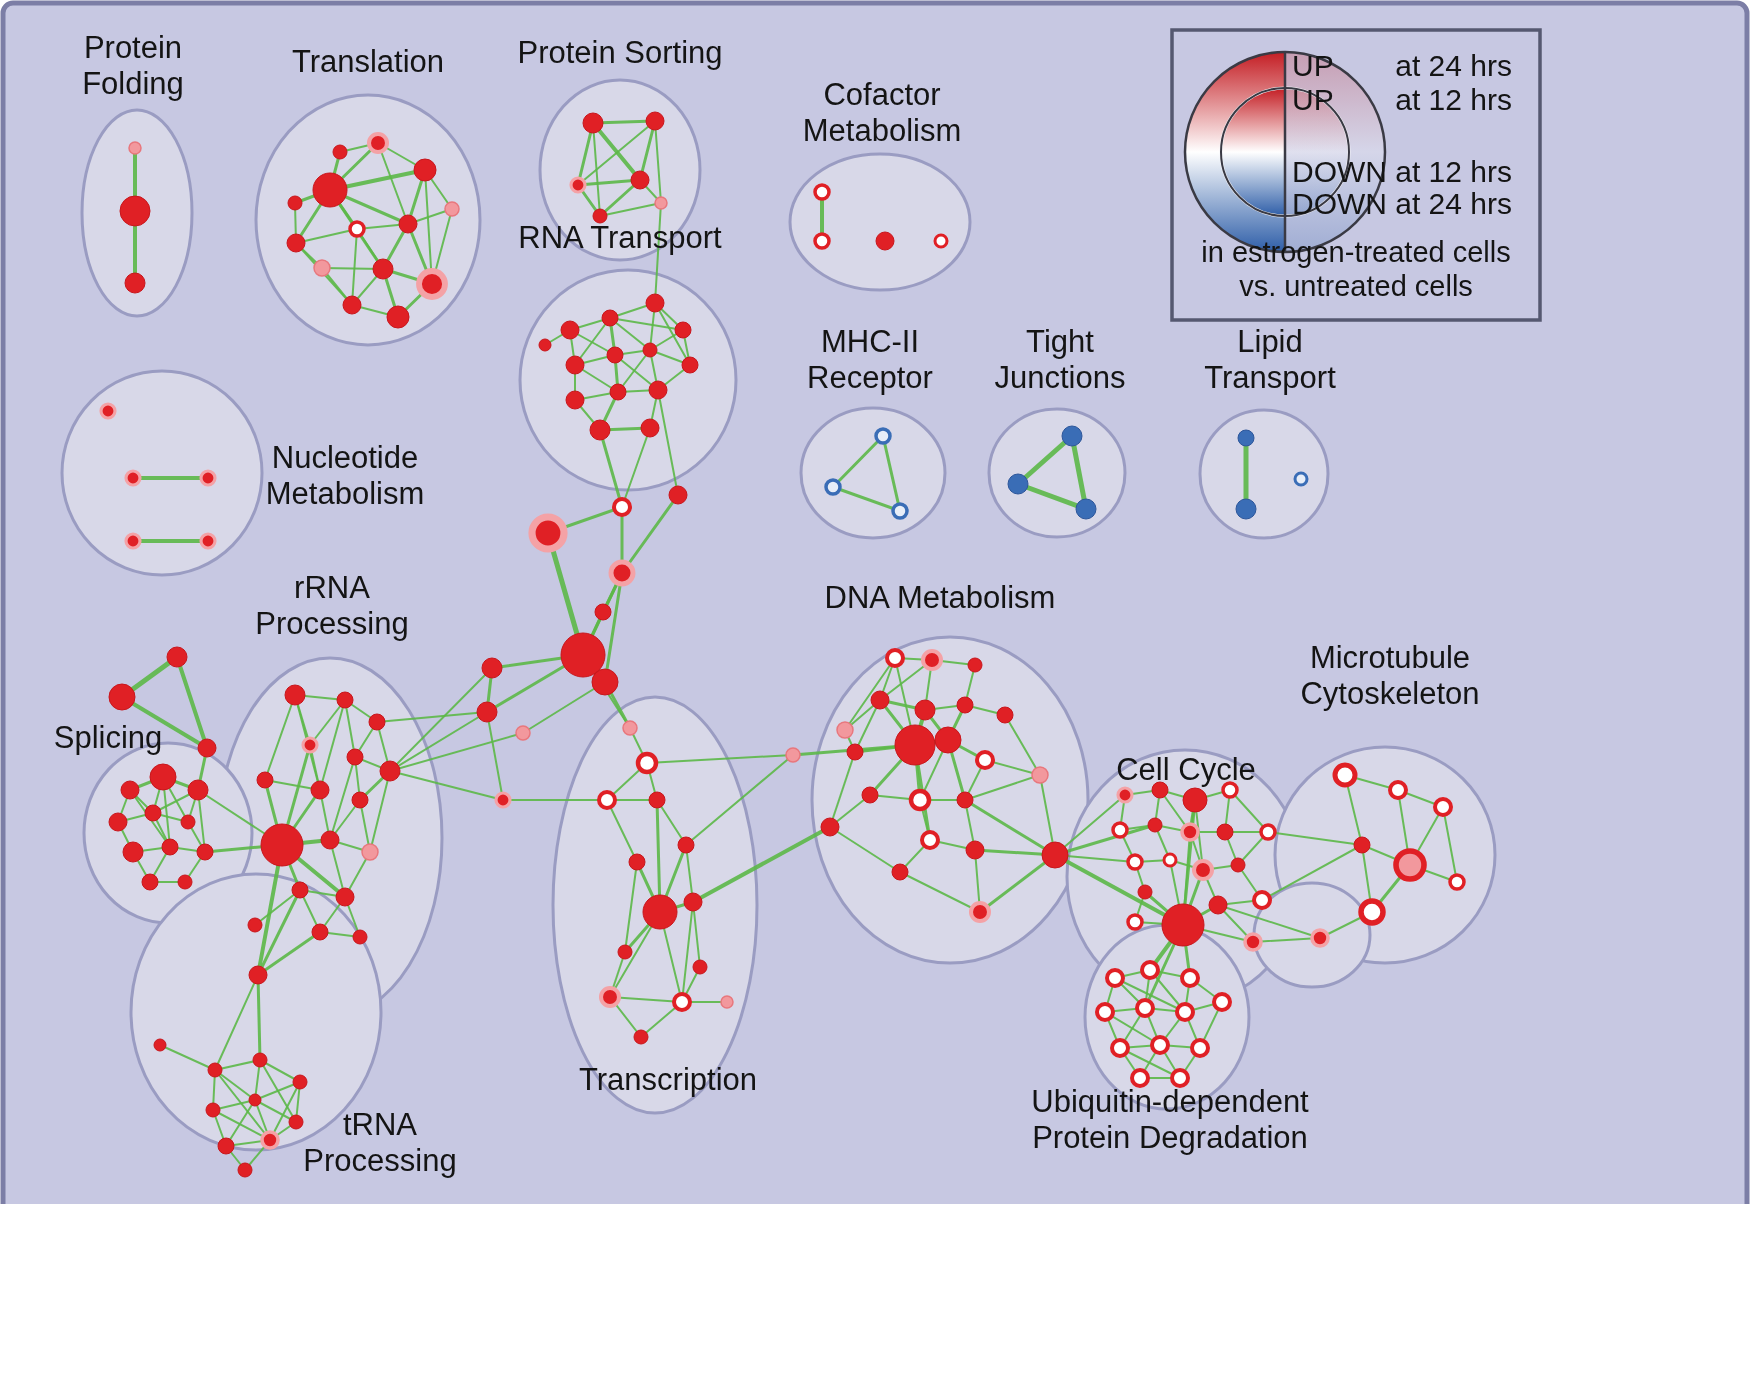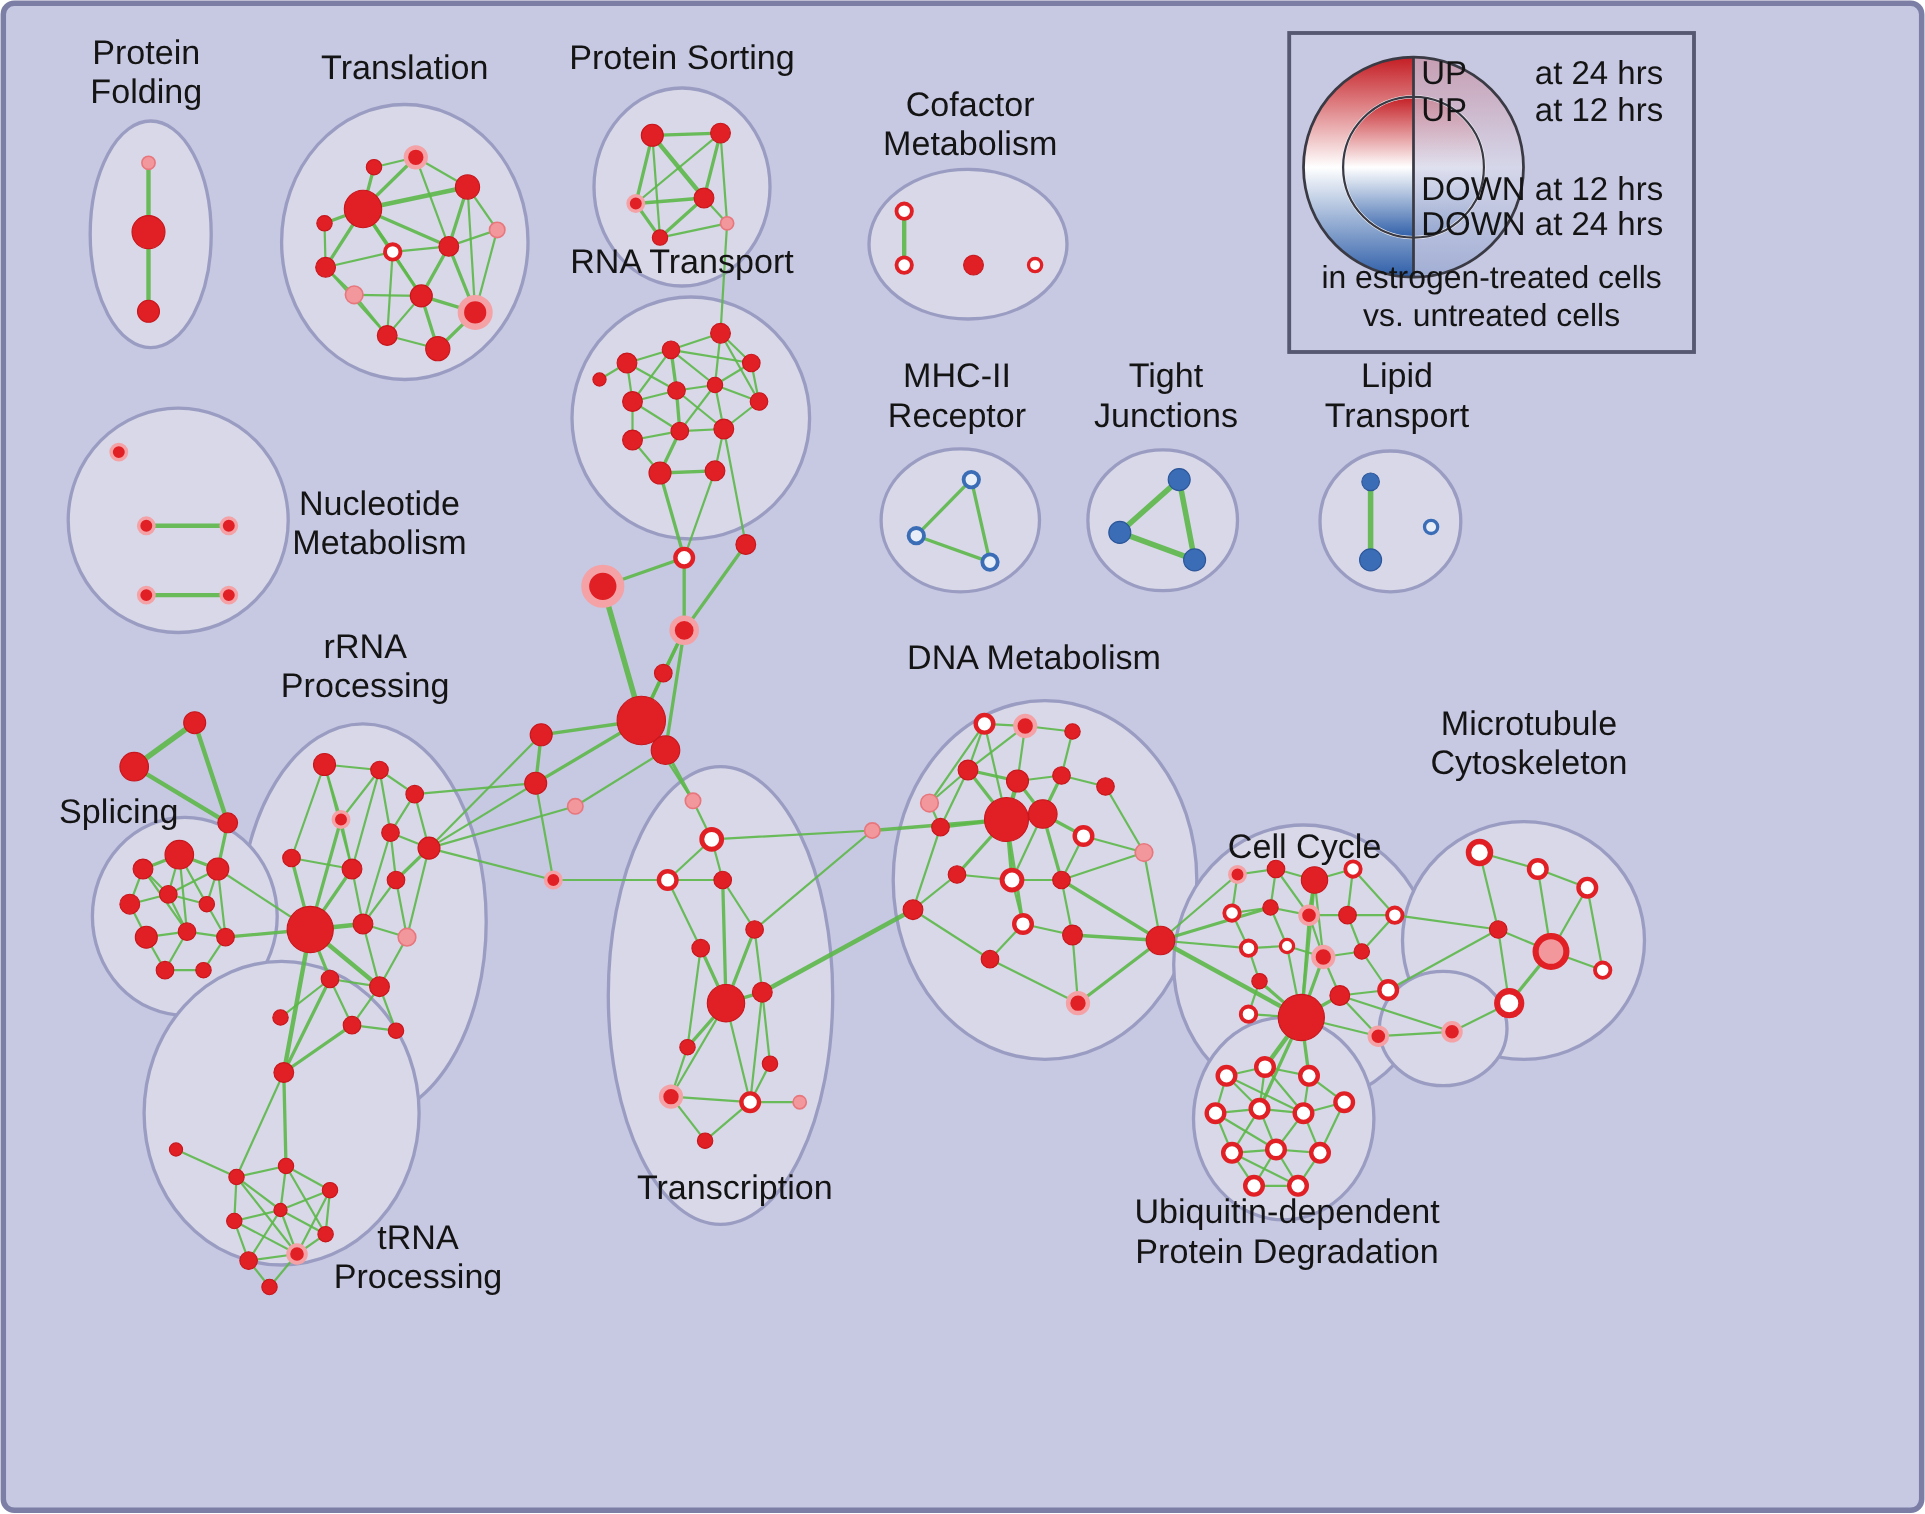--- a/index.html
+++ b/index.html
@@ -1,17 +1,17 @@
 <!DOCTYPE html>
 <html><head>
 <meta charset="utf-8">
 <title>Network Figure</title>
 <style>
   html,body{margin:0;padding:0;background:#ffffff;}
-  .fig-wrap{width:1750px;height:1376px;position:relative;}
+  .fig-wrap{width:1750px;height:1204px;position:relative;}
   svg{display:block;}
   svg text{font-family:"Liberation Sans", sans-serif;}
 </style>
 </head>
 <body>
 
 <div class="fig-wrap">
   <svg id="network-svg" viewBox="0 0 1750 1376" width="1750" height="1376">
       <defs>
         <linearGradient id="ud" x1="0" y1="0" x2="0" y2="1">

